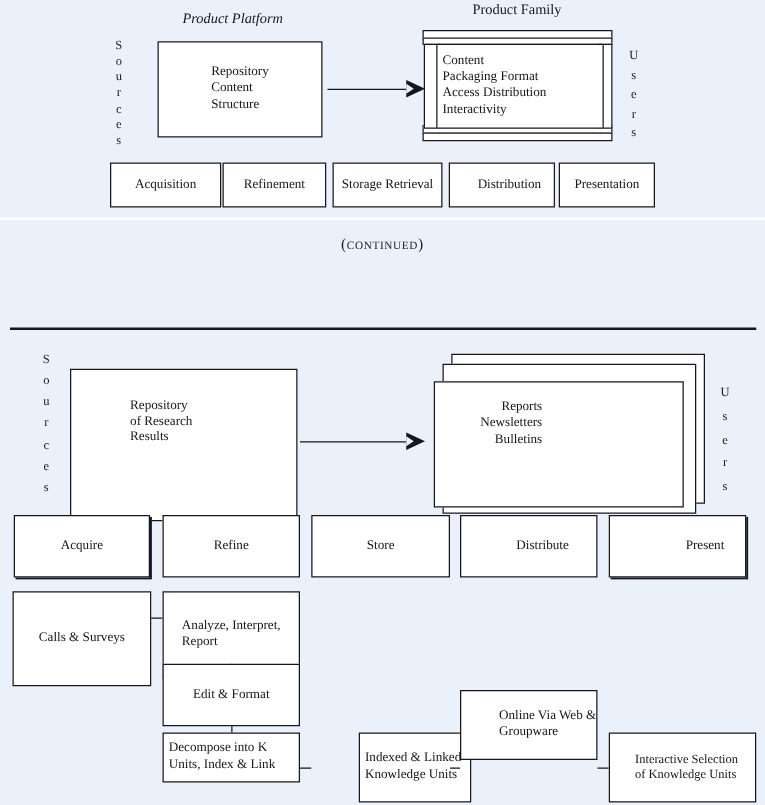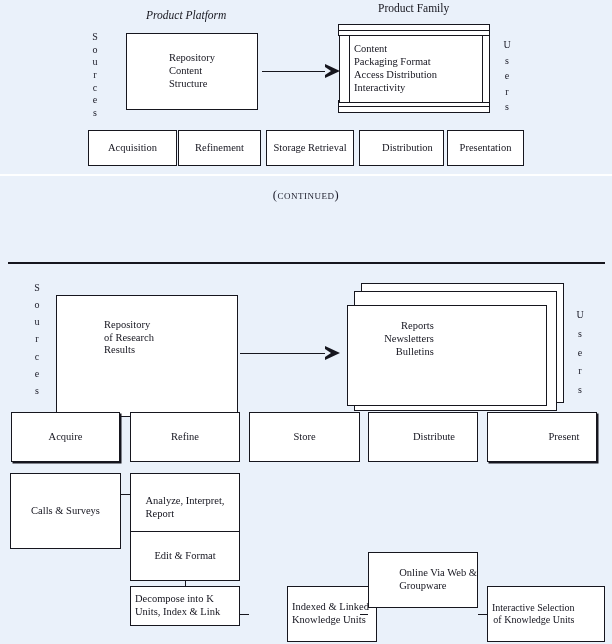--- a/index.html
+++ b/index.html
@@ -301,18 +301,18 @@
     <div class="conn-h" style="left:360px; top:614px; width:8px;"></div>
 
     <div class="box left-text" style="left:368px; top:552px; width:110px; height:56px;justify-content:flex-end;">
       <span class="box-text" style="text-align:left;">Online Via Web &amp;
 Groupware</span>
     </div>
 
     <div class="conn-h" style="left:478px; top:614px; width:9px;"></div>
 
     <div class="box left-text" style="left:487px; top:586px; width:118px; height:56px;">
-      <span class="box-text" style="text-align:right; font-size:10px;">Interactive Selection
+      <span class="box-text" style="text-align:left; font-size:10px;margin-left:16px;">Interactive Selection
 of Knowledge Units</span>
     </div>
   </div>
 
 </div>
 
 </body></html>

